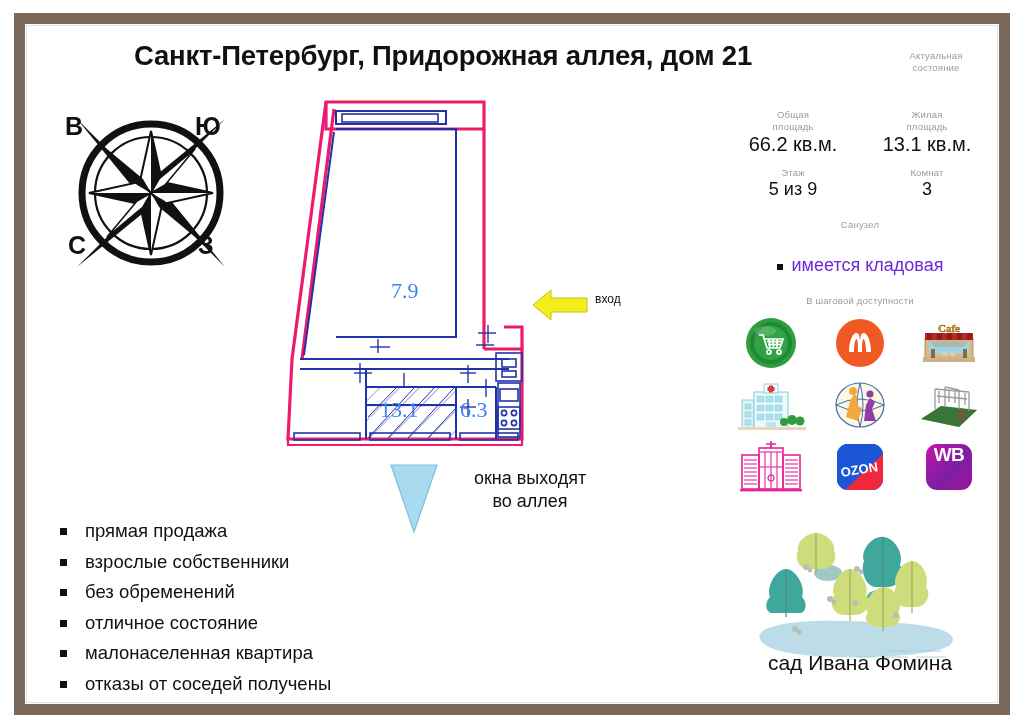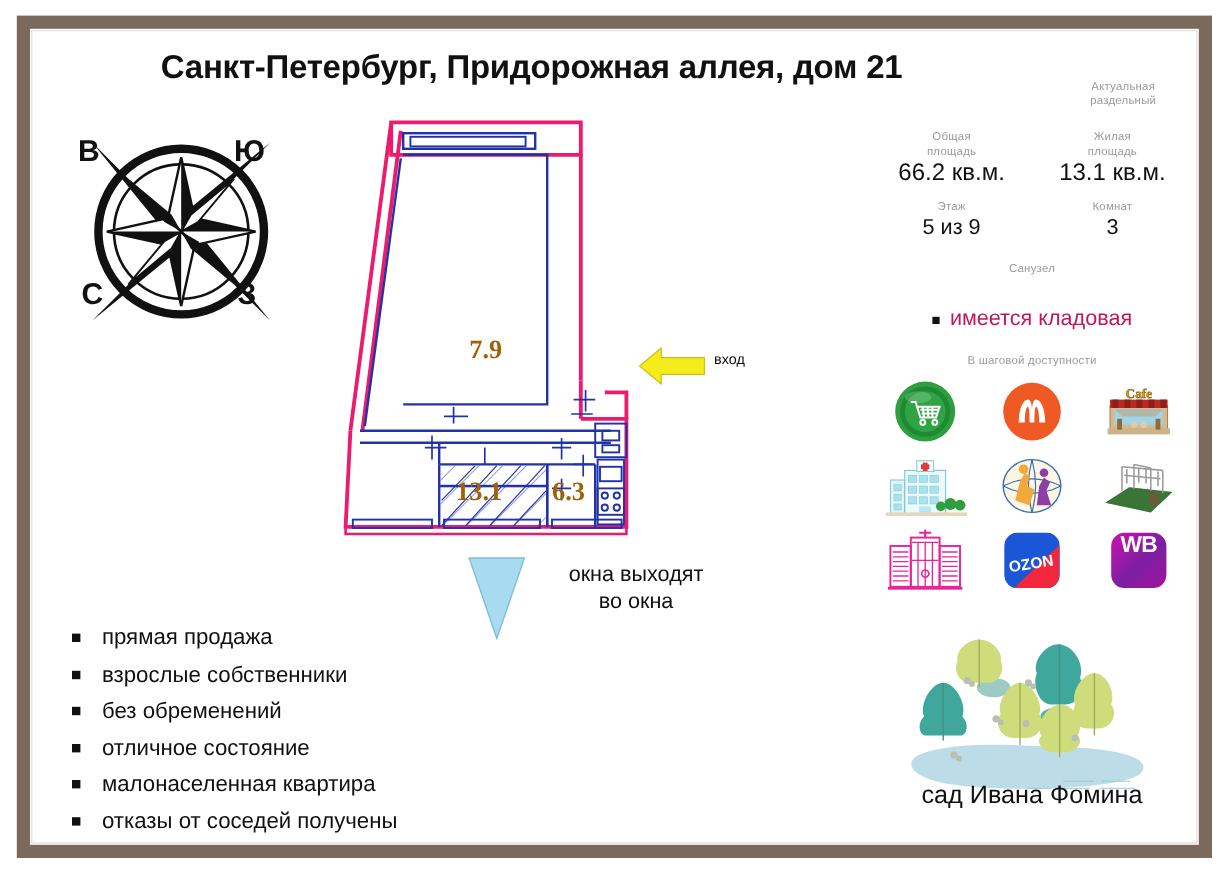--- a/index.html
+++ b/index.html
@@ -40,21 +40,21 @@
   }
   .cl-b{left:9px;top:9px;}
   .cl-yu{left:139px;top:9px;}
   .cl-s{left:12px;top:128px;}
   .cl-z{left:142px;top:128px;}
 
   
   .plan{position:absolute;left:238px;top:62px;width:280px;height:390px;}
   .plan svg{display:block;}
   .area-label{
-    position:absolute;font-size:22px;font-weight:bold;color:#a16207;
+    position:absolute;font-size:22px;font-weight:normal;color:#3b82f6;
     font-family:"Liberation Serif", serif;
   }
   .a79{left:127px;top:191px;}
   .a131{left:116px;top:310px;}
   .a63{left:196px;top:310px;}
 
   
   .entrance{position:absolute;left:505px;top:258px;width:145px;height:46px;}
   .entrance .arrow{position:absolute;left:0;top:4px;}
   .entrance .lbl{
@@ -79,28 +79,28 @@
   .bullet .bt{font-size:18.5px;color:#111;white-space:nowrap;}
 
   
   .info{position:absolute;left:700px;top:22px;width:268px;}
   .small-lbl{
     font-size:9.5px;color:#9a9a9a;text-align:center;line-height:12px;letter-spacing:.2px;
   }
   .big-val{font-size:20px;color:#111;text-align:center;}
   .mid-val{font-size:18px;color:#111;text-align:center;}
 
-  .ip-actual{position:absolute;left:160px;top:20px;width:100px;}
+  .ip-actual{position:absolute;left:160px;top:3px;width:100px;}
   .ip-row1{position:absolute;left:0;top:62px;width:268px;display:flex;}
   .ip-col{width:134px;}
   .ip-row2{position:absolute;left:0;top:120px;width:268px;display:flex;}
   .ip-wc{position:absolute;left:0;top:172px;width:268px;}
   .ip-storage{position:absolute;left:0;top:208px;width:268px;display:flex;justify-content:center;align-items:center;}
   .ip-storage .sq{width:6px;height:6px;background:#111;margin-right:9px;position:relative;top:1px;}
-  .ip-storage .t{font-size:18px;color:#be185d;}
+  .ip-storage .t{font-size:18px;color:#6d28d9;}
   .ip-walk{position:absolute;left:0;top:248px;width:268px;}
 
   
   .icons{position:absolute;left:8px;top:268px;width:252px;}
   .icon-row{display:flex;justify-content:space-between;margin-bottom:6px;}
   .icon-cell{width:74px;height:56px;display:flex;align-items:center;justify-content:center;}
 
   .park{position:absolute;left:10px;top:478px;width:248px;height:140px;}
   .park-name{
     position:absolute;left:0;top:604px;width:268px;text-align:center;
@@ -270,21 +270,21 @@
       </svg>
       <span class="lbl">вход</span>
     </div>
 
     <div class="winnote">
       <svg class="tri" width="52" height="72" viewBox="0 0 52 72">
         <polygon points="3,3 49,3 26,70" fill="#a8dbef" stroke="#7fbfd8" stroke-width="1.2"></polygon>
       </svg>
       <div class="txt">
         <div>окна выходят</div>
-        <div>во окна</div>
+        <div>во аллея</div>
       </div>
     </div>
 
     <div class="bullets">
       <div class="bullet">
         <span class="sq"></span>
         <span class="bt">прямая продажа</span>
       </div>
       <div class="bullet">
         <span class="sq"></span>
@@ -305,21 +305,21 @@
       <div class="bullet">
         <span class="sq"></span>
         <span class="bt">отказы от соседей получены</span>
       </div>
     </div>
 
     <div class="info">
 
       <div class="ip-actual small-lbl">
         <div>Актуальная</div>
-        <div>раздельный</div>
+        <div>состояние</div>
       </div>
 
       <div class="ip-row1">
         <div class="ip-col">
           <div class="small-lbl">
             <div>Общая</div>
             <div>площадь</div>
           </div>
           <div class="big-val">66.2 кв.м.</div>
         </div>

